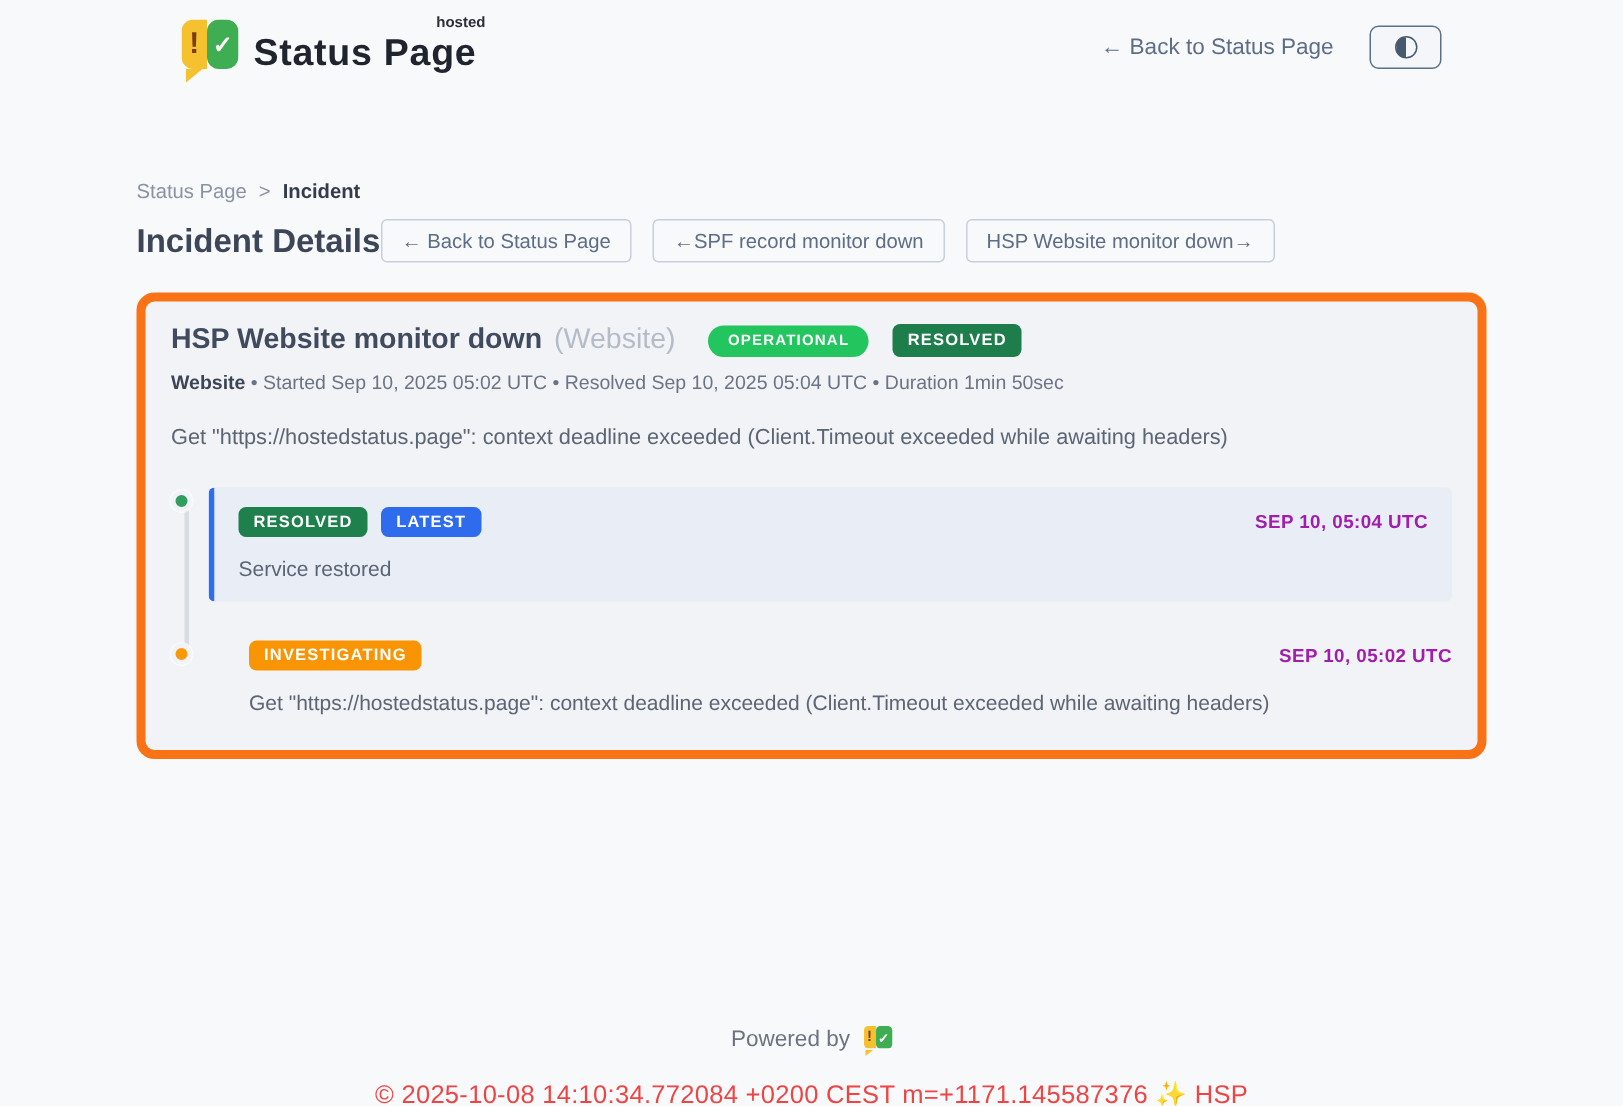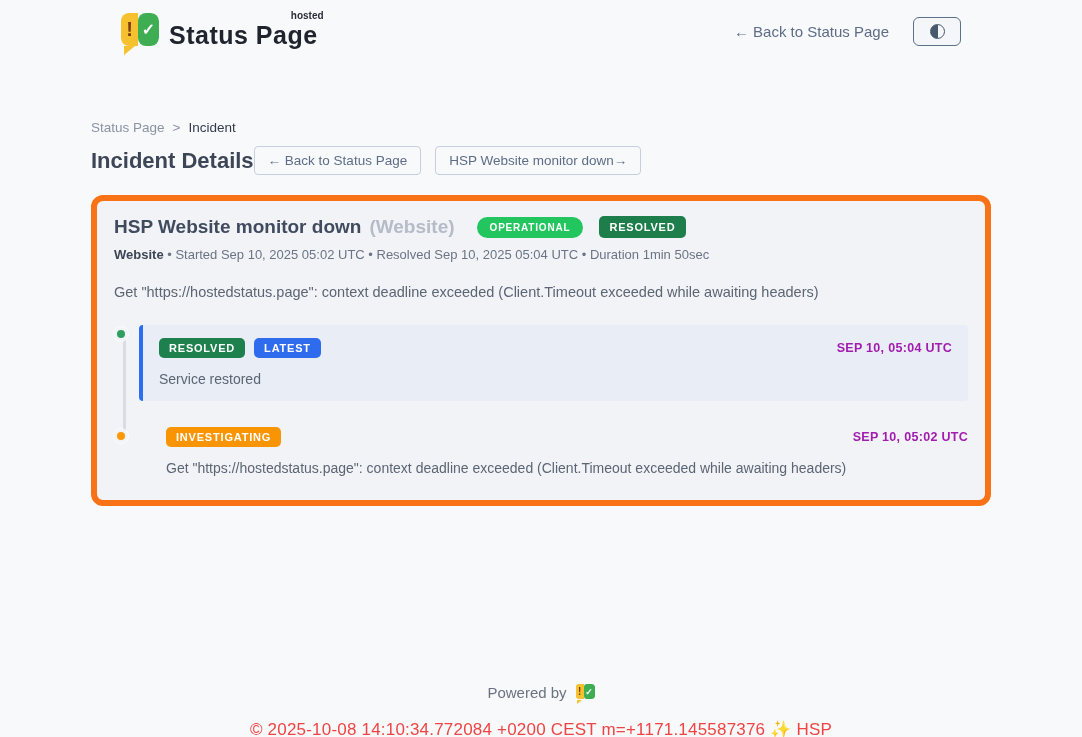--- a/index.html
+++ b/index.html
@@ -57,42 +57,42 @@
     background: linear-gradient(90deg, #47596e 50%, transparent 50%);
   }
 
   
   .main { width: 900px; margin: 0 auto; }
   .breadcrumb {
     margin-top: 70px; font-size: 13.5px; color: #8a93a3;
     display: flex; gap: 8px; align-items: center;
   }
   .breadcrumb .crumb-root { cursor: pointer; }
-  .breadcrumb .crumb-current { color: #333b4c; font-weight: 400; }
+  .breadcrumb .crumb-current { color: #333b4c; font-weight: 700; }
 
   .title-row {
     margin-top: 11px; display: flex; align-items: center; 
   }
   .page-title { font-size: 22px; font-weight: 700; color: #3d4657; }
   .nav-buttons { display: flex; gap: 14px; }
   .nav-btn {
     background: transparent; border: 1px solid #c6cfdd; border-radius: 4px;
     color: #5d6d87; font-size: 13.5px; font-family: inherit;
     padding: 6px 13px; cursor: pointer; white-space: nowrap;
   }
 
   
   .card {
     margin-top: 20px; background: #f1f3f7;
     border: 6px solid #f97316; border-radius: 12px;
     padding: 15px 17px 24px;
   }
   .card-title-row { display: flex; align-items: center; gap: 8px; }
   .incident-title { font-size: 19px; font-weight: 700; color: #414b5e; }
-  .incident-component { font-size: 19px; color: #b5bcc8; font-weight: 700; }
+  .incident-component { font-size: 19px; color: #b5bcc8; font-weight: 400; }
   .pill-operational {
     margin-left: 14px; background: #23c55e; color: #fff;
     font-size: 10px; font-weight: 700; letter-spacing: 0.8px;
     padding: 5px 13px; border-radius: 999px;
   }
   .badge-resolved-hdr {
     margin-left: 8px; background: #1d7d4b; color: #fff;
     font-size: 11px; font-weight: 700; letter-spacing: 0.8px;
     padding: 5px 10px; border-radius: 5px;
   }
@@ -188,20 +188,21 @@
   <nav class="breadcrumb">
     <span class="crumb-root">Status Page</span>
     <span class="crumb-sep">&gt;</span>
     <span class="crumb-current">Incident</span>
   </nav>
 
   <div class="title-row">
     <h1 class="page-title">Incident Details</h1>
     <div class="nav-buttons">
       <button class="nav-btn">← Back to Status Page</button>
+      <button class="nav-btn">←SPF record monitor down</button>
       <button class="nav-btn">HSP Website monitor down→</button>
     </div>
   </div>
 
   <section class="card">
     <div class="card-title-row">
       <span class="incident-title">HSP Website monitor down</span>
       <span class="incident-component">(Website)</span>
       <span class="pill-operational">OPERATIONAL</span>
       <span class="badge-resolved-hdr">RESOLVED</span>

